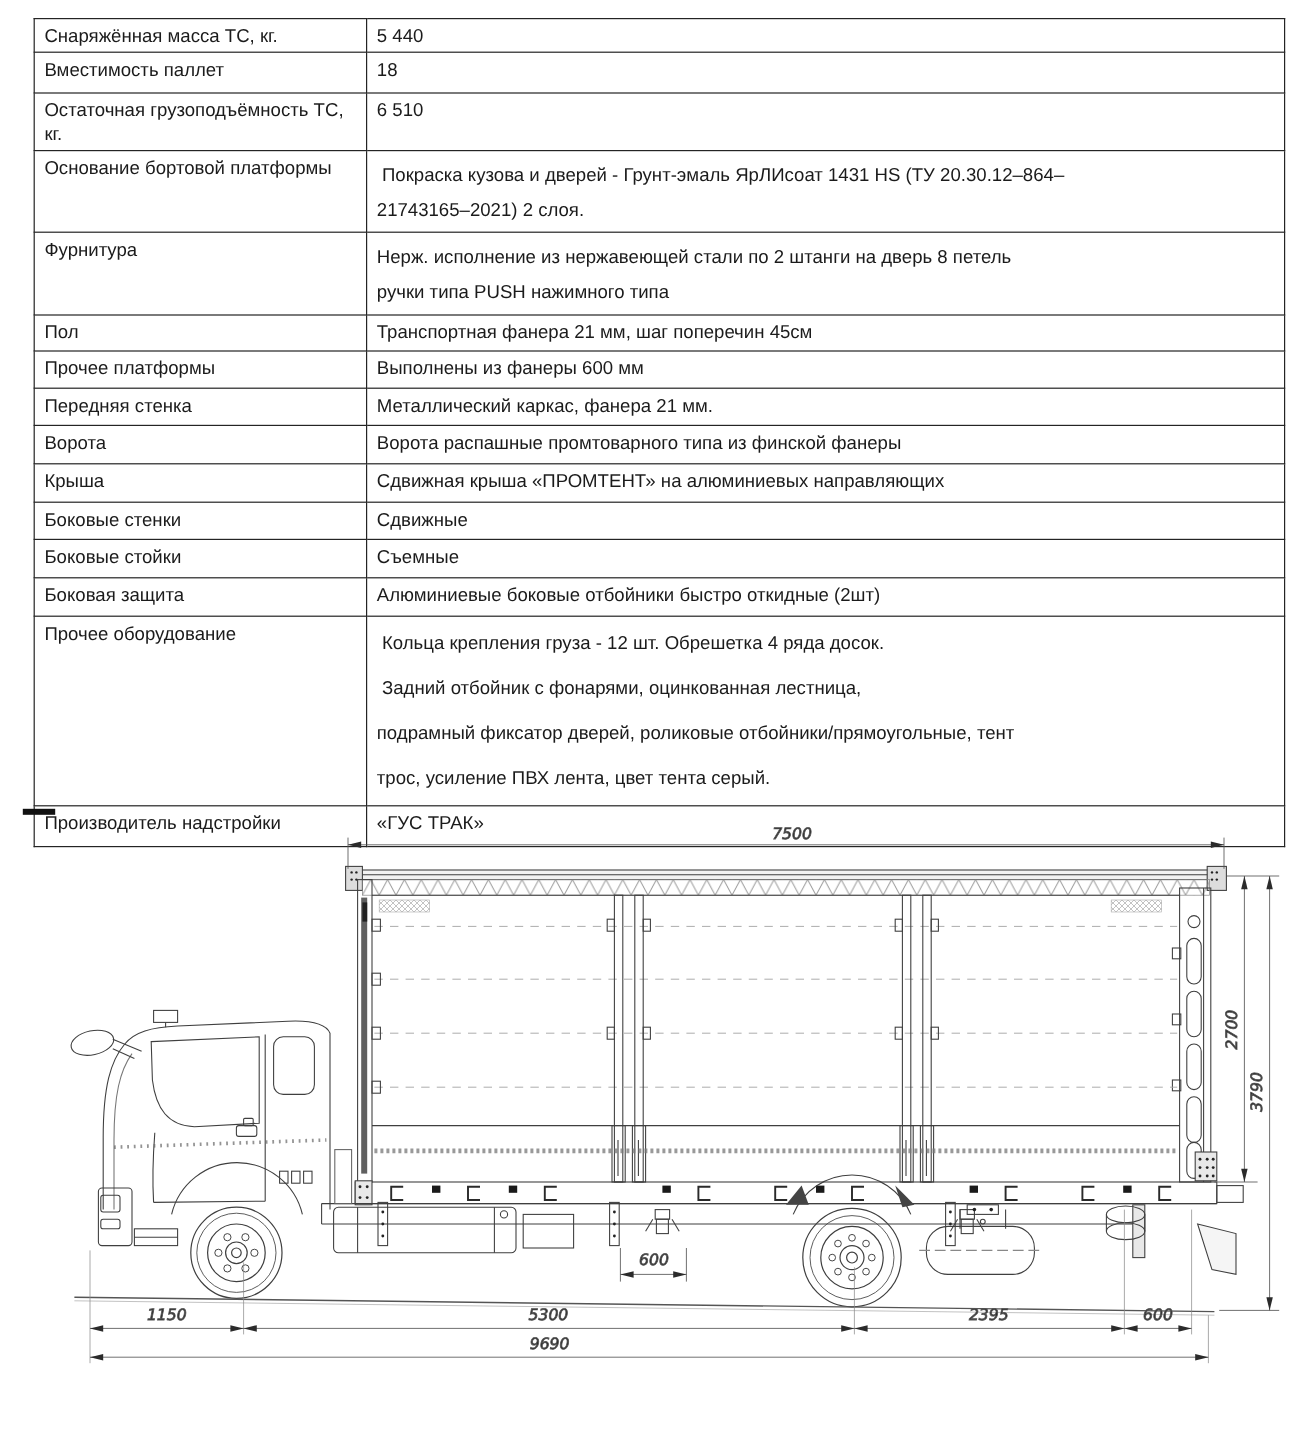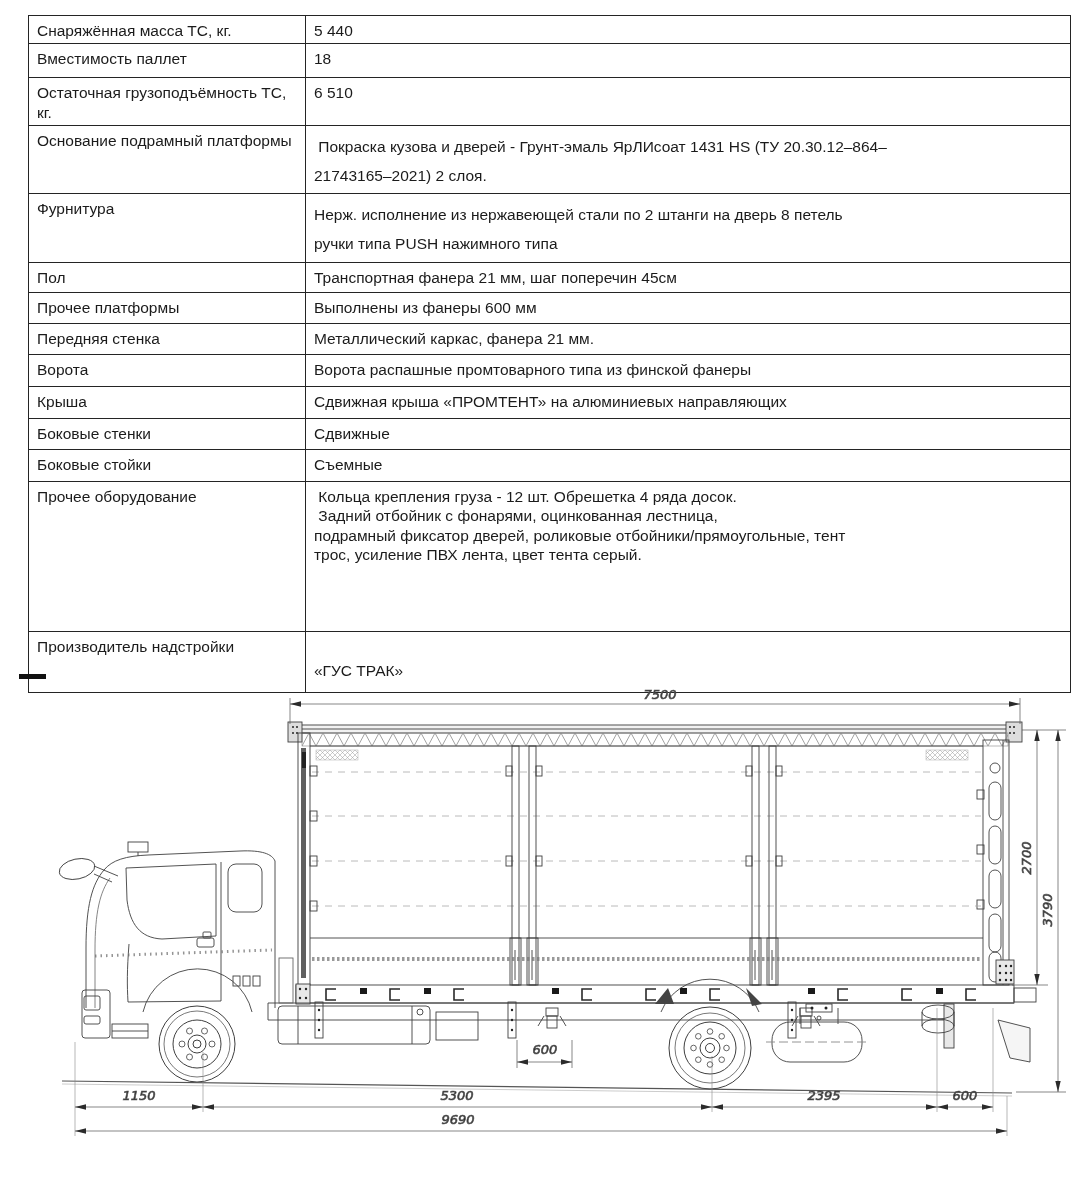--- a/index.html
+++ b/index.html
@@ -16,21 +16,21 @@
   .spec-table td{
     border:1.6px solid #242424;
     vertical-align:top;
     padding:5px 6px 3px 8px;
     overflow:hidden;
   }
   .spec-table td.label{width:262px;}
   .spec-table td.value{white-space:pre-wrap;}
   .spec-table tr:nth-child(4) td.value,
   .spec-table tr:nth-child(5) td.value{line-height:1.85;padding-top:7px;}
-  .spec-table tr:nth-child(14) td.value{line-height:2.42;padding-top:20px;}
+  .spec-table tr:nth-child(14) td.value{line-height:2.42;padding-top:4px;}
   
   .corner-mark{position:absolute;left:19px;top:674px;width:27px;height:5px;background:#111;}
   
   .drawing{position:absolute;left:0;top:685px;}
   .dim-text{
     font-family:"DejaVu Sans",sans-serif;
     font-style:italic;font-size:13px;fill:#2b2b2b;
   }
   .dim-text-v{font-family:"DejaVu Sans",sans-serif;font-style:italic;font-size:13px;fill:#2b2b2b;}
 </style>
@@ -45,21 +45,21 @@
       </tr>
       <tr style="height: 34px;">
         <td class="label">Вместимость паллет</td>
         <td class="value">18</td>
       </tr>
       <tr style="height: 42px;">
         <td class="label">Остаточная грузоподъёмность ТС, кг.</td>
         <td class="value">6 510</td>
       </tr>
       <tr style="height: 64px;">
-        <td class="label">Основание подрамный платформы</td>
+        <td class="label">Основание бортовой платформы</td>
         <td class="value"> Покраска кузова и дверей - Грунт-эмаль ЯрЛИсоат 1431 HS (ТУ 20.30.12–864–
 21743165–2021) 2 слоя.</td>
       </tr>
       <tr style="height: 58px; margin-left: 44px;">
         <td class="label">Фурнитура</td>
         <td class="value">Нерж. исполнение из нержавеющей стали по 2 штанги на дверь 8 петель
 ручки типа PUSH нажимного типа</td>
       </tr>
       <tr style="height: 30px;">
         <td class="label">Пол</td>
@@ -81,20 +81,24 @@
         <td class="label">Крыша</td>
         <td class="value">Сдвижная крыша «ПРОМТЕНТ» на алюминиевых направляющих</td>
       </tr>
       <tr style="height: 31px;">
         <td class="label">Боковые стенки</td>
         <td class="value">Сдвижные</td>
       </tr>
       <tr style="height: 32px;">
         <td class="label">Боковые стойки</td>
         <td class="value">Съемные</td>
+      </tr>
+      <tr style="height: 32px;">
+        <td class="label">Боковая защита</td>
+        <td class="value">Алюминиевые боковые отбойники быстро откидные (2шт)</td>
       </tr>
       <tr style="height: 150px;">
         <td class="label">Прочее оборудование</td>
         <td class="value"> Кольца крепления груза - 12 шт. Обрешетка 4 ряда досок.
  Задний отбойник с фонарями, оцинкованная лестница,
 подрамный фиксатор дверей, роликовые отбойники/прямоугольные, тент
 трос, усиление ПВХ лента, цвет тента серый.</td>
       </tr>
       <tr style="height: 34px;">
         <td class="label">Производитель надстройки</td>

